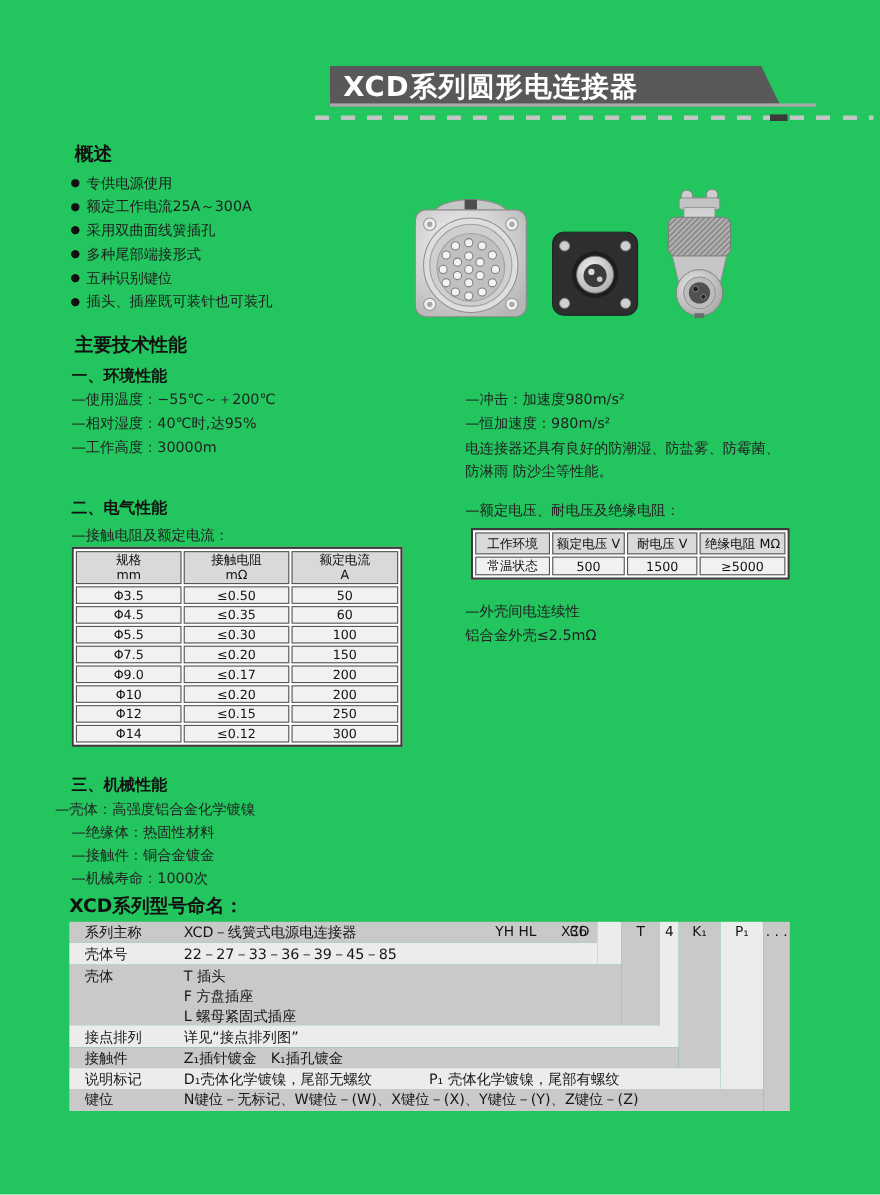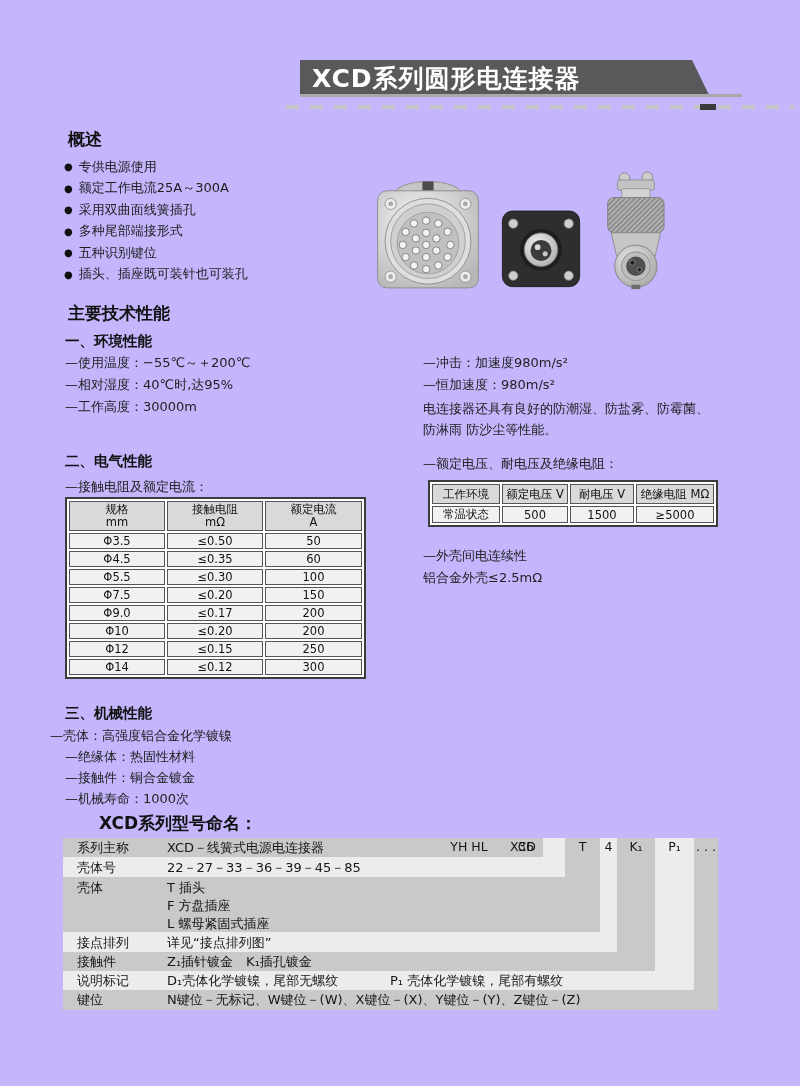--- a/index.html
+++ b/index.html
@@ -1,16 +1,16 @@
 <!DOCTYPE html>
 <html><head>
 <meta charset="utf-8">
 <style>
   html,body{margin:0;padding:0;background:#fff;}
-  .page{position:relative;width:800px;height:1086px;background:#c4b5fd;overflow:hidden;
+  .page{position:relative;width:800px;height:1086px;background:#22c55e;overflow:hidden;
         font-family:"DejaVu Sans","Liberation Sans",sans-serif;color:#1d1d1d;}
   .abs{position:absolute;}
 
   
   .banner{position:absolute;left:300px;top:60px;width:410px;height:37px;background:#59595b;
           clip-path:polygon(0 0,calc(100% - 18px) 0,100% 100%,0 100%);
           display:flex;align-items:center;padding-left:12px;box-sizing:border-box;}
   .banner span{color:#fff;font-size:25px;font-weight:bold;letter-spacing:1px;}
   .banner-shadow{position:absolute;left:300px;top:94px;width:442px;height:3px;background:#a9a9a9;}
   .clipped-line{position:absolute;left:286px;top:105px;width:508px;height:4px;
@@ -284,21 +284,21 @@
   </table>
   <div class="abs line" style="left:423px;top:547px;">—外壳间电连续性</div>
   <div class="abs line" style="left:423px;top:569px;">铝合金外壳≤2.5mΩ</div>
 
   <div class="abs h3" style="left:65px;top:704px;">三、机械性能</div>
   <div class="abs line" style="left:50px;top:727px;text-align:center;">—壳体：高强度铝合金化学镀镍</div>
   <div class="abs line" style="left:65px;top:748px;">—绝缘体：热固性材料</div>
   <div class="abs line" style="left:65px;top:769px;">—接触件：铜合金镀金</div>
   <div class="abs line" style="left:65px;top:790px;">—机械寿命：1000次</div>
 
-  <div class="abs h2" style="left:63px;top:812px;margin-left:36px;">XCD系列型号命名：</div>
+  <div class="abs h2" style="left:63px;top:812px;">XCD系列型号命名：</div>
   <div class="naming">
 
     <div class="g" style="left:0;top:0;width:480px;height:19px;"></div>
     <div class="l" style="left:480px;top:0;width:22px;height:39px;"></div>
     <div class="l" style="left:0;top:19px;width:480px;height:20px;"></div>
     <div class="g" style="left:502px;top:0;width:35px;height:94px;"></div>
     <div class="g" style="left:0;top:39px;width:502px;height:55px;"></div>
     <div class="l" style="left:537px;top:0;width:17px;height:114px;"></div>
     <div class="l" style="left:0;top:94px;width:537px;height:20px;"></div>
     <div class="g" style="left:554px;top:0;width:38px;height:133px;"></div>

